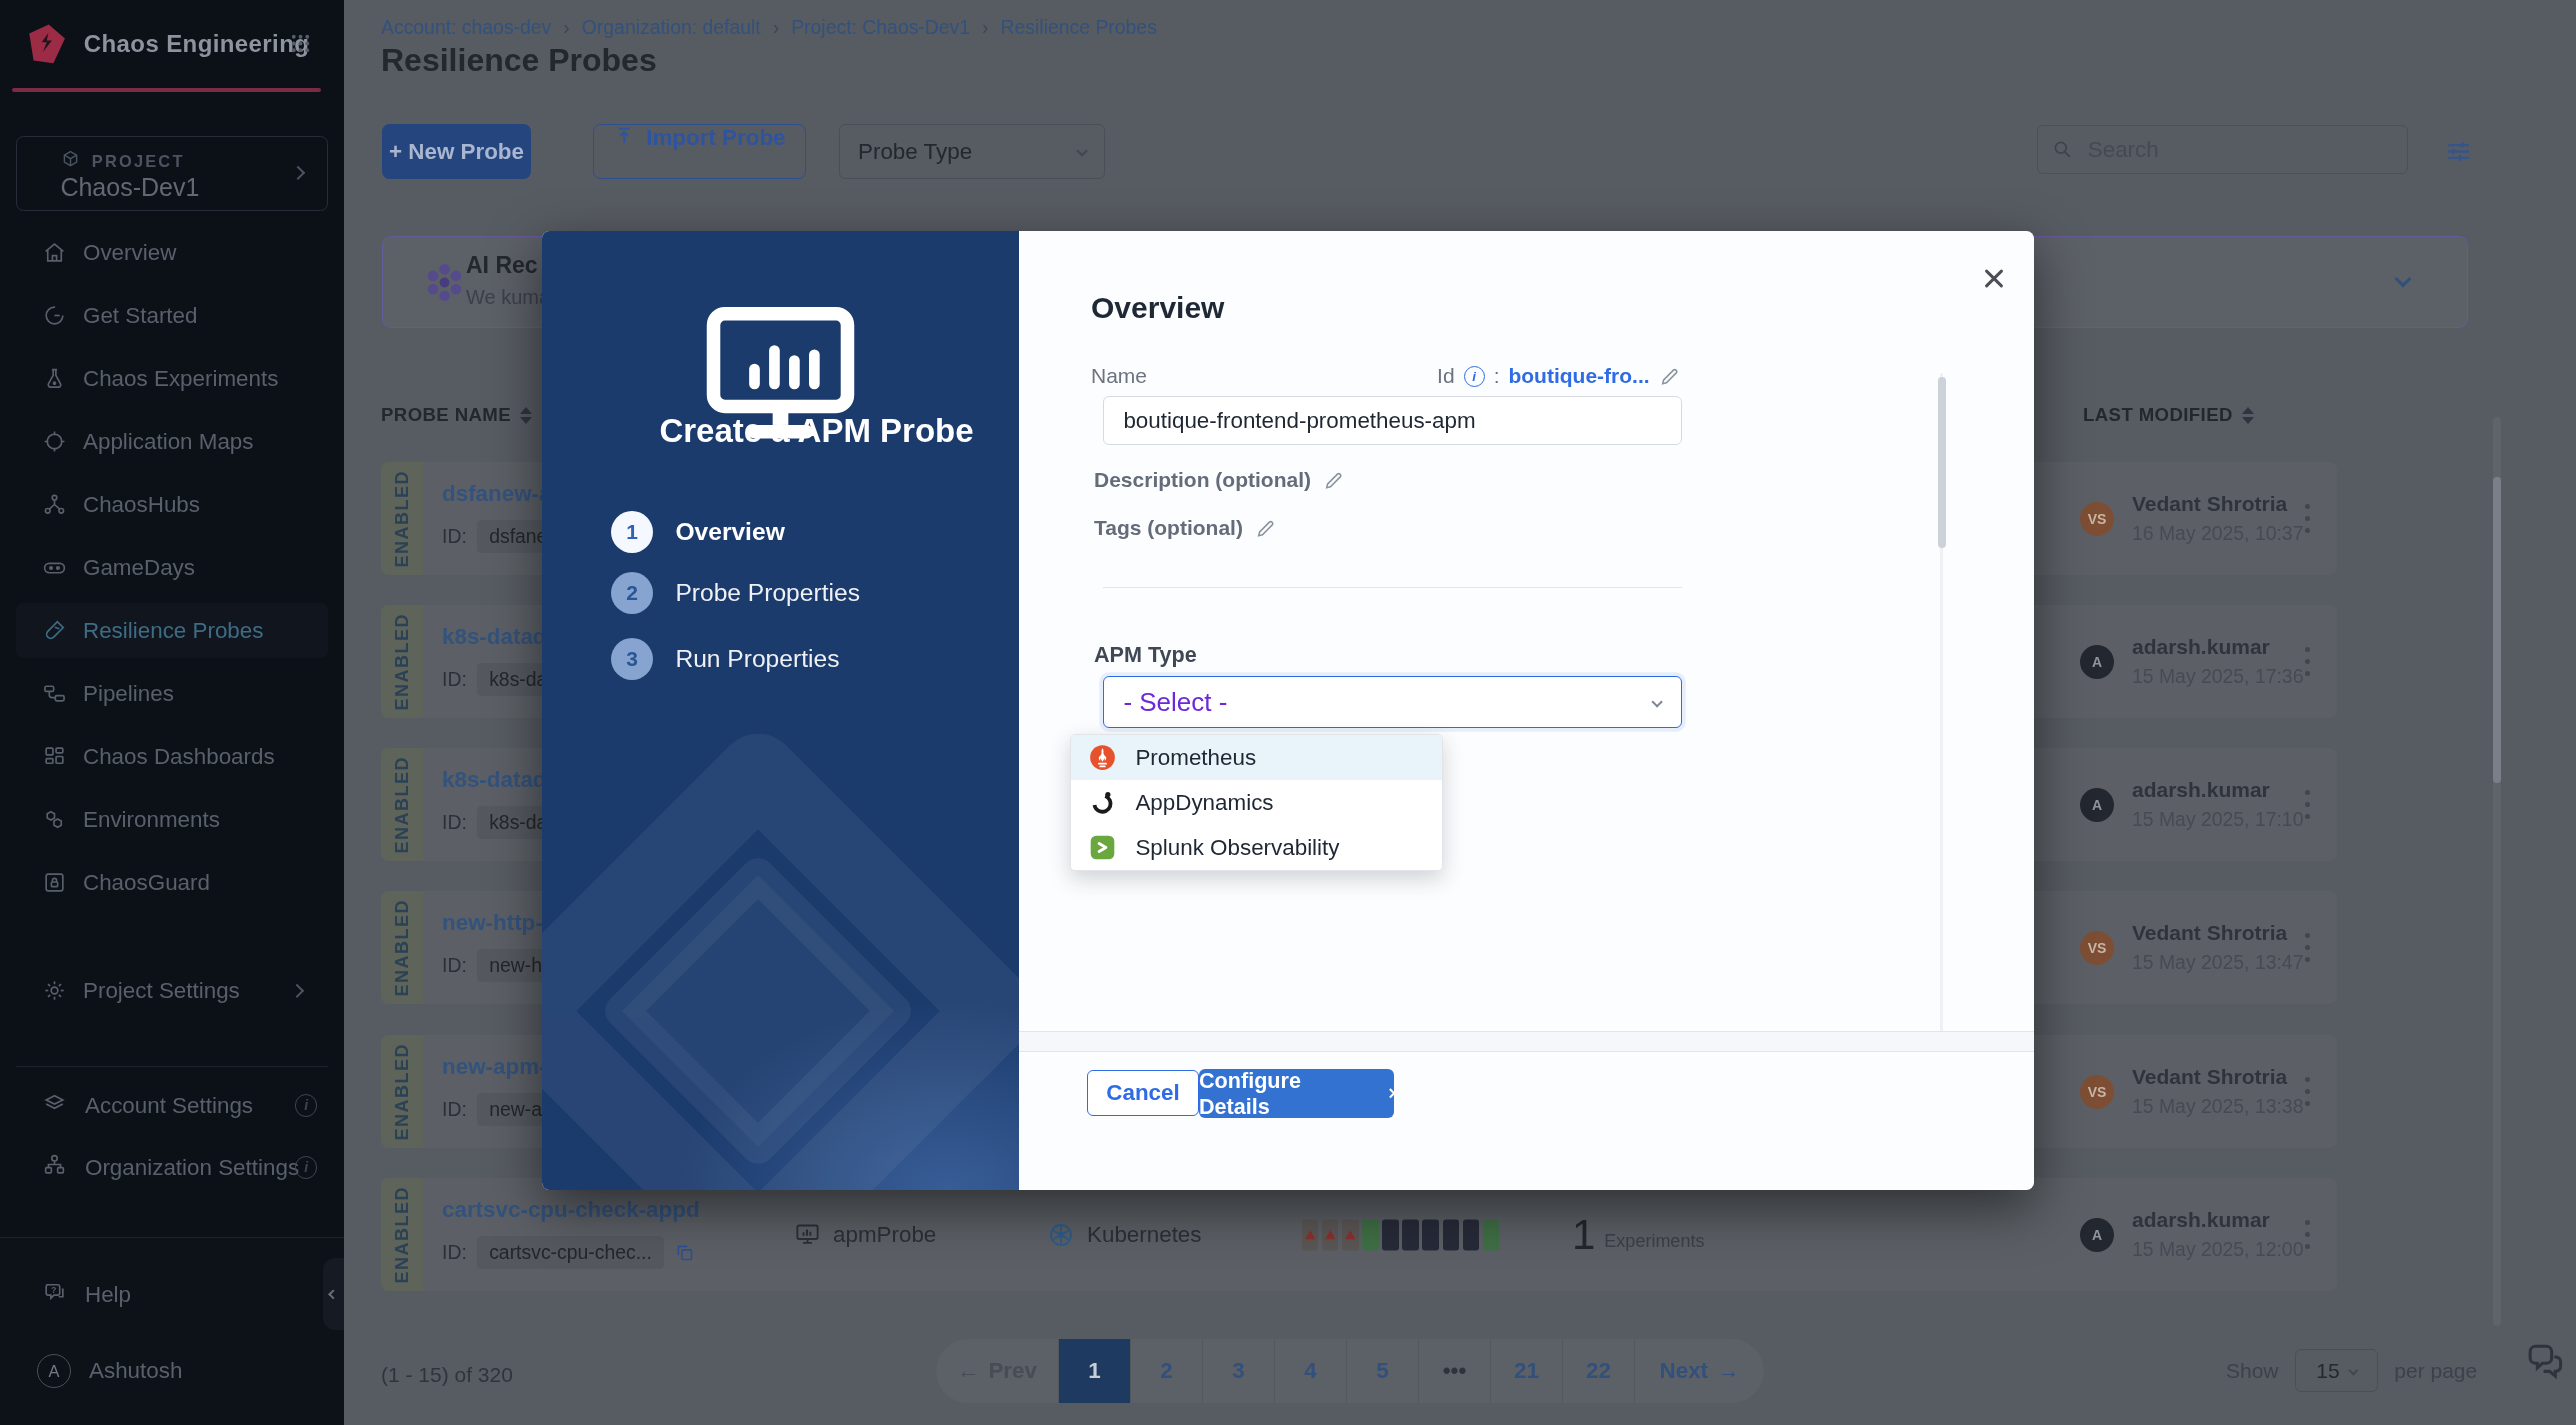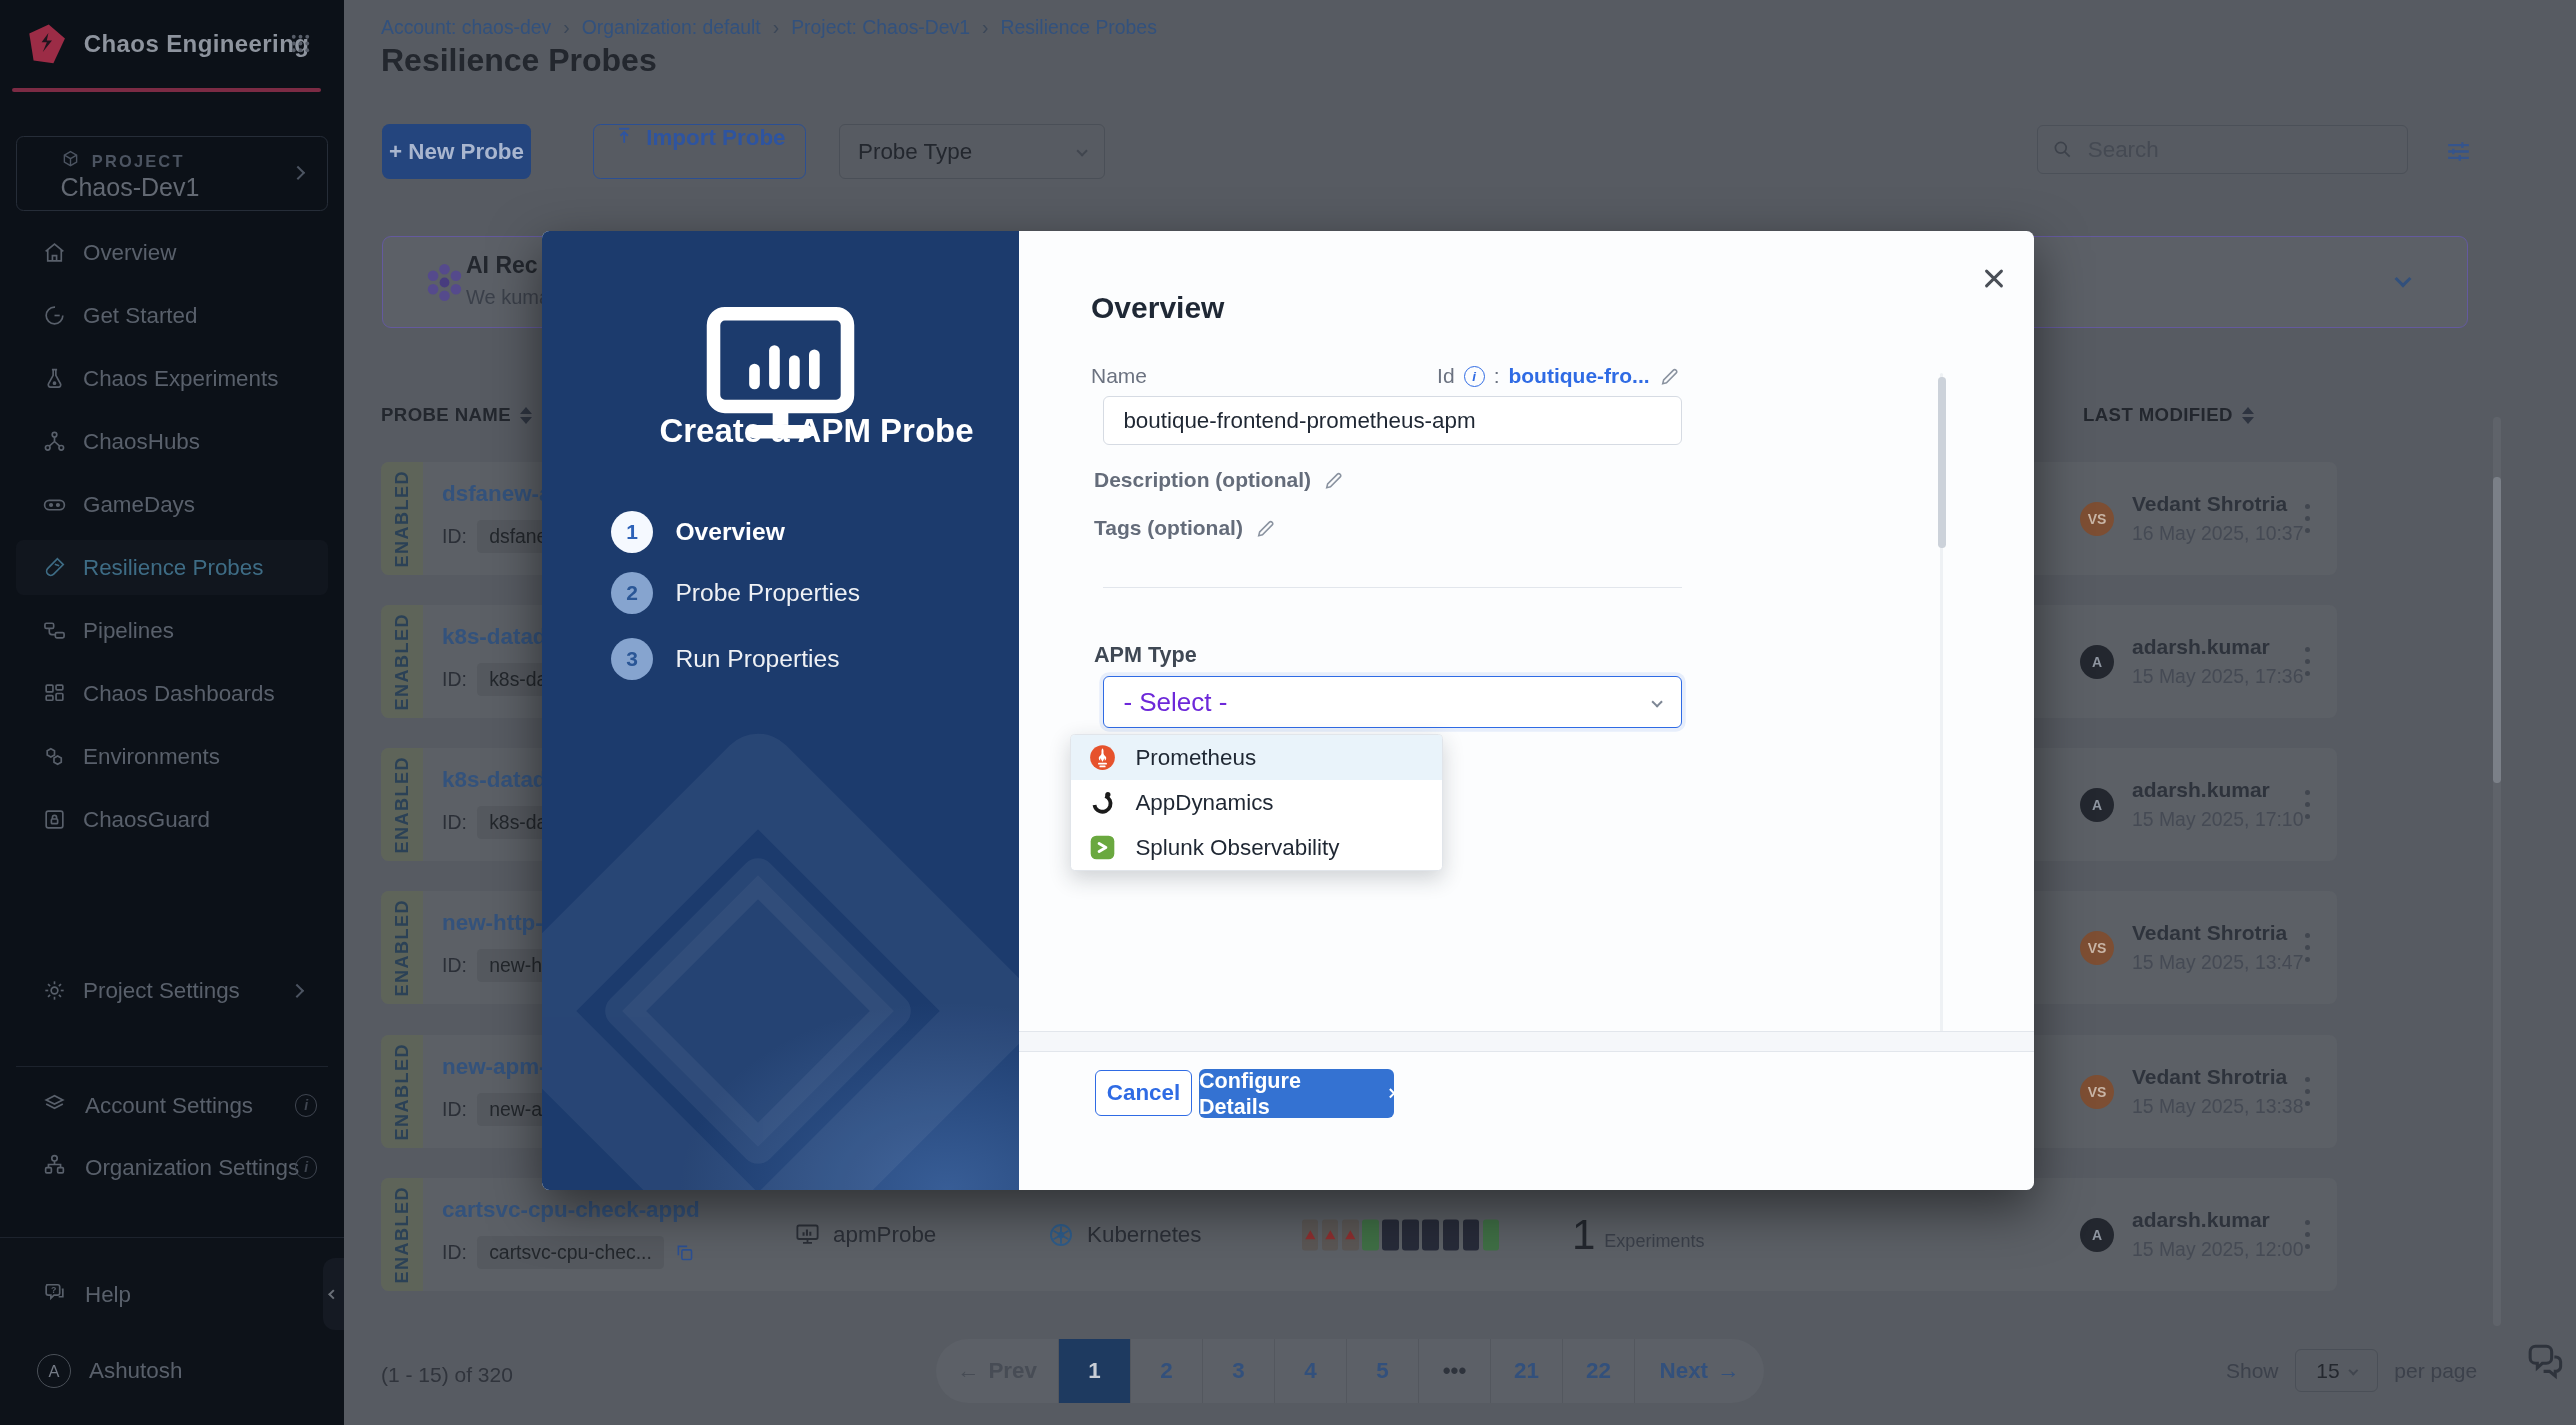--- a/index.html
+++ b/index.html
@@ -143,21 +143,21 @@
   .mselect{position:absolute;left:561px;top:445px;width:579px;height:52px;border:1.9px solid #2f6be4;border-radius:6px;background:#fff;display:flex;align-items:center;justify-content:space-between;padding:0 19.4px;box-shadow:0 0 0 3.7px rgba(47,107,228,.10);}
   .mselect .ph{font-size:26px;color:#6d28d9;}
   .mselect .chev{width:8.2px;height:8.2px;color:#7d8694;border-width:2.2px;}
   .menu{position:absolute;left:528px;top:503px;width:373px;height:137px;background:#fff;border:0.7px solid #e1e5ea;border-radius:4.5px;box-shadow:0 7.5px 21px rgba(31,41,51,.20);overflow:hidden;z-index:5;}
   .mi{height:45px;display:flex;align-items:center;gap:19.4px;padding-left:18px;font-size:22.4px;color:#1f2733;}
   .mi.hl{background:#e9f3fa;}
   .mi .oic{width:27px;height:27px;display:flex;}
   .mtrack{position:absolute;left:1398px;top:142px;width:3px;height:675px;background:#eef1f4;border-radius:1.5px;}
   .mthumb{position:absolute;left:1396px;top:146px;width:7.5px;height:171px;background:#ccd2da;border-radius:3.7px;}
   .mstrip{position:absolute;left:477px;top:800px;width:1015px;height:21px;background:#f5f7fa;border-top:1.5px solid #e2e6ec;border-bottom:1.5px solid #e2e6ec;}
-  .btn-cancel{position:absolute;left:545px;top:839px;width:97px;height:46px;border:1.9px solid #2f6be4;border-radius:6px;background:#fff;color:#2f6be4;font-size:22.4px;font-weight:700;display:flex;align-items:center;justify-content:center;margin-left:8px;}
+  .btn-cancel{position:absolute;left:545px;top:839px;width:112px;height:46px;border:1.9px solid #2f6be4;border-radius:6px;background:#fff;color:#2f6be4;font-size:22.4px;font-weight:700;display:flex;align-items:center;justify-content:center;}
   .btn-config{position:absolute;left:657px;top:838px;width:195px;height:49px;background:#3472d2;border-radius:6px;color:#fff;font-size:21.6px;font-weight:700;display:flex;align-items:center;justify-content:center;gap:12px;}
   .btn-config .chev{width:6.7px;height:6.7px;border-width:2.2px;}
 </style>
 </head>
 <body>
 
 <div class="screen">
 
   <div class="sidebar">
     <div class="logo-row">
@@ -221,20 +221,29 @@
             <svg viewBox="0 0 24 24" fill="none" stroke="currentColor" stroke-width="1.6">
               <path d="M9.5 3.5 h5 M10.7 3.5 V9 l-4.4 8 a2.2 2.2 0 0 0 1.9 3.3 h7.6 a2.2 2.2 0 0 0 1.9-3.3 L13.3 9 V3.5"></path>
               <circle cx="12" cy="16.5" r="1" fill="currentColor"></circle>
             </svg>
           </span>
         <span class="nav-lb">Chaos Experiments</span>
       </div>
       <div class="nav-item">
         <span class="nav-ic">
             <svg viewBox="0 0 24 24" fill="none" stroke="currentColor" stroke-width="1.6">
+              <circle cx="12" cy="12" r="7"></circle>
+              <path d="M12 2.5 V6 M12 18 v3.5 M2.5 12 H6 M18 12 h3.5"></path>
+            </svg>
+          </span>
+        <span class="nav-lb">Application Maps</span>
+      </div>
+      <div class="nav-item">
+        <span class="nav-ic">
+            <svg viewBox="0 0 24 24" fill="none" stroke="currentColor" stroke-width="1.6">
               <circle cx="12" cy="5.5" r="2.2"></circle>
               <circle cx="5.5" cy="18" r="2.2"></circle>
               <circle cx="18.5" cy="18" r="2.2"></circle>
               <path d="M12 7.7 V12 M12 12 l-5 4.5 M12 12 l5 4.5"></path>
             </svg>
           </span>
         <span class="nav-lb">ChaosHubs</span>
       </div>
       <div class="nav-item">
         <span class="nav-ic">

